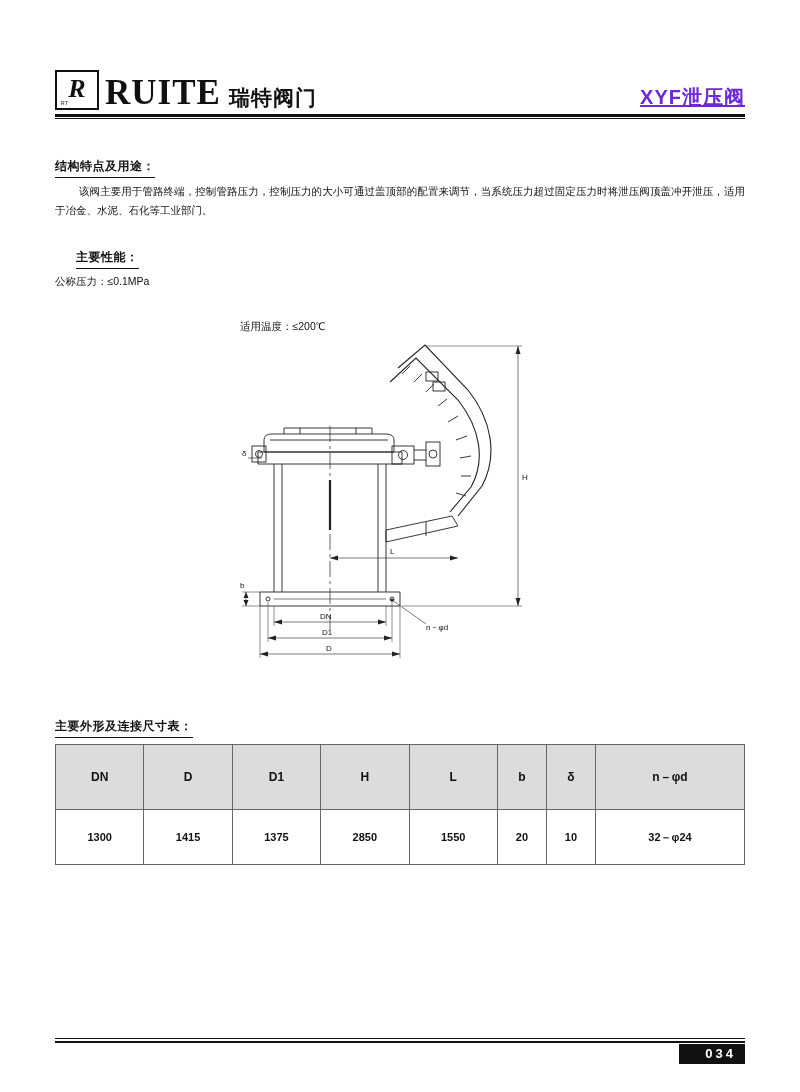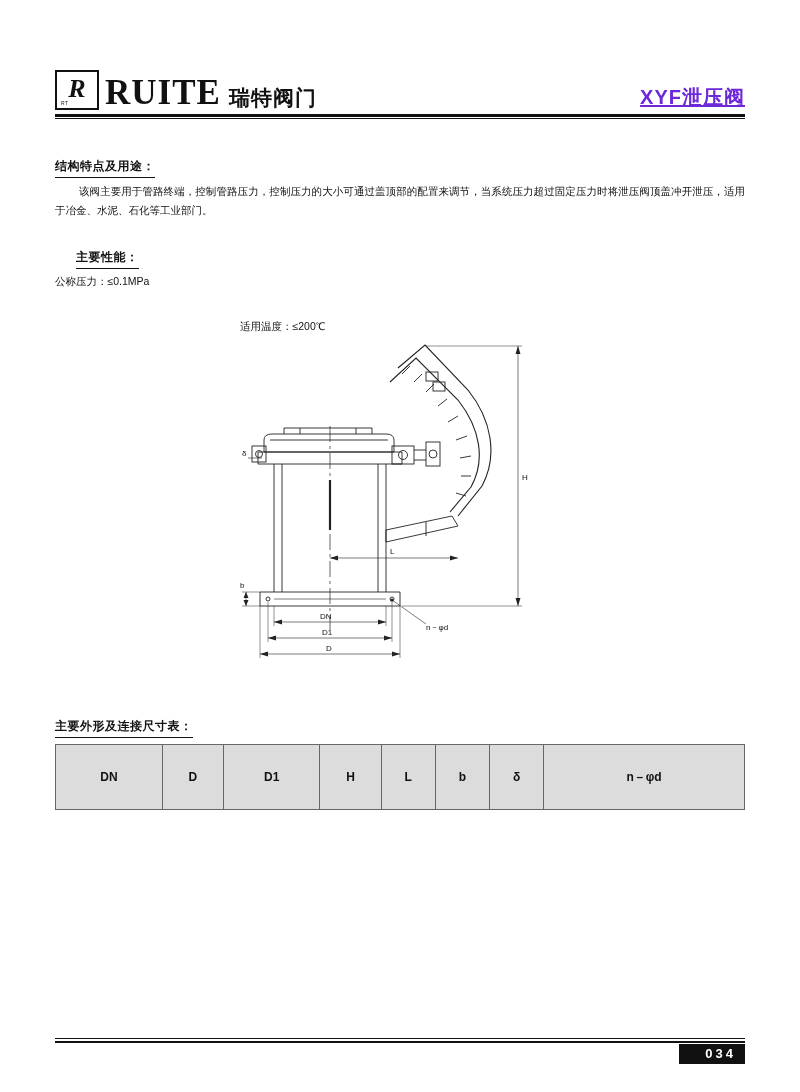--- a/index.html
+++ b/index.html
@@ -376,18 +376,28 @@
       <th>D</th>
       <th>D1</th>
       <th>H</th>
       <th>L</th>
       <th>b</th>
       <th>δ</th>
       <th>n－φd</th>
     </tr>
   </thead>
   <tbody>
+    <tr>
+      <td>1300</td>
+      <td>1415</td>
+      <td>1375</td>
+      <td>2850</td>
+      <td>1550</td>
+      <td>20</td>
+      <td>10</td>
+      <td>32－φ24</td>
+    </tr>
   </tbody>
 </table>
 
 <div class="footer-rule"></div>
 <div class="footer-rule2"></div>
 <div class="page-num">034</div>
 
 </body></html>

